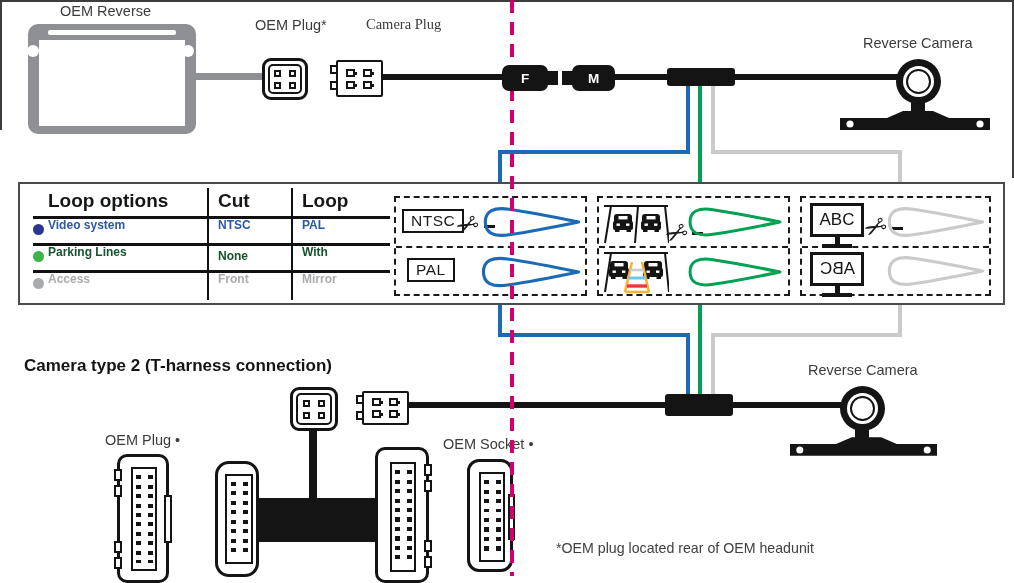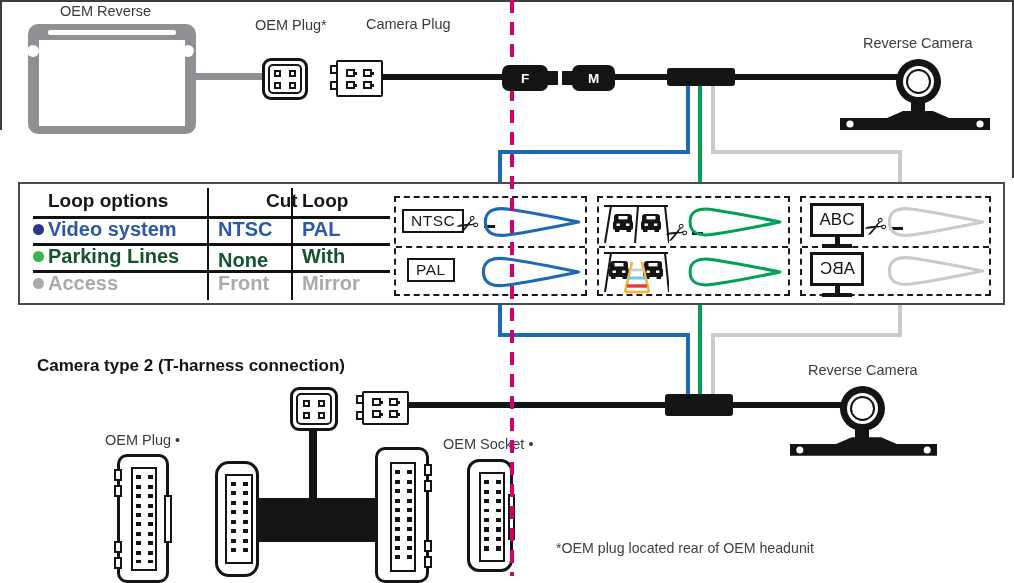--- a/index.html
+++ b/index.html
@@ -33,21 +33,21 @@
   .w-gray{background:#c9cacb;}
   .w-black{background:#141414;}
   .cable-gray{background:#8e9093;}
   
   .cam{width:45px;height:45px;border-radius:50%;background:#141414;}
   .cam-w{position:absolute;inset:7px;border-radius:50%;background:#fff;}
   .cam-r{position:absolute;inset:10px;border-radius:50%;border:2px solid #141414;background:#fff;box-sizing:border-box;}
   
   .bigbox{border:2px solid #4a4b4d;background:#fff;box-sizing:border-box;}
   .th{font-size:19px;font-weight:bold;color:#161616;white-space:nowrap;}
-  .tc{font-size:20px;font-weight:bold;white-space:nowrap;}
+  .tc{font-size:12px;font-weight:bold;white-space:nowrap;}
   .c-blue{color:#2b58a8;}
   .c-green{color:#14532d;}
   .c-gray{color:#a8aaad;}
   .bullet{width:11px;height:11px;border-radius:50%;}
   .b-blue{background:#2d3390;}
   .b-green{background:#3bb54a;}
   .b-gray{background:#a8aaad;}
   .hline{background:#111;height:2.5px;}
   .vline{background:#111;width:2px;}
   
@@ -116,21 +116,21 @@
   <div class="a lbl" style="left:255px;top:17px;">OEM Plug*</div>
   <div class="a plug4" style="left:262px;top:58px;width:46px;height:42px;">
     <div class="plug4-in">
       <span class="sq"></span>
         <span class="sq"></span>
       <span class="sq"></span>
         <span class="sq"></span>
     </div>
   </div>
 
-  <div class="a lbl" style="left:366px;top:16px;">Camera Plug</div>
+  <div class="a lbl" style="left:366px;top:16px;font-family:Liberation Serif, serif;">Camera Plug</div>
   <div class="a tab" style="left:330px;top:65px;width:9px;height:9px;"></div>
   <div class="a tab" style="left:330px;top:81px;width:9px;height:9px;"></div>
   <div class="a cplug" style="left:336px;top:60px;width:47px;height:37px;">
     <span class="pin"></span>
       <span class="pin"></span>
     <span class="pin"></span>
       <span class="pin"></span>
   </div>
 
   <div class="a w-black" style="left:381px;top:74px;width:123px;height:6px;"></div>
@@ -165,21 +165,21 @@
   <div class="a w-blue" style="left:498px;top:333px;width:192px;height:4px;"></div>
   <div class="a w-blue" style="left:686px;top:333px;width:4px;height:65px;"></div>
   <div class="a w-green" style="left:698px;top:296px;width:4px;height:102px;"></div>
   <div class="a w-gray" style="left:898px;top:296px;width:4px;height:41px;"></div>
   <div class="a w-gray" style="left:711px;top:333px;width:191px;height:4px;"></div>
   <div class="a w-gray" style="left:711px;top:333px;width:4px;height:65px;"></div>
 
   <div class="a bigbox" style="left:18px;top:182px;width:987px;height:123px;"></div>
 
   <div class="a th" style="left:48px;top:190px;">Loop options</div>
-  <div class="a th" style="left:218px;top:190px;margin-left:48px;">Cut</div>
+  <div class="a th" style="left:218px;top:190px;">Cut</div>
   <div class="a th" style="left:302px;top:190px;">Loop</div>
   <div class="a hline" style="left:33px;top:216px;width:357px;"></div>
 
   <div class="a bullet b-blue" style="left:33px;top:224px;"></div>
   <div class="a tc c-blue" style="left:48px;top:218px;">Video system</div>
   <div class="a tc c-blue" style="left:218px;top:218px;">NTSC</div>
   <div class="a tc c-blue" style="left:302px;top:218px;">PAL</div>
   <div class="a hline" style="left:33px;top:243px;width:357px;"></div>
 
   <div class="a bullet b-green" style="left:33px;top:251px;"></div>
@@ -268,21 +268,21 @@
       <div class="m-stand"></div>
       <div class="m-base"></div>
     </div>
     <svg class="a" style="left:80px;top:53px;" width="108" height="40" viewBox="0 0 118 42">
         <use href="#loop" stroke="#c9cacb"></use>
       </svg>
   </div>
 
   <div class="a cutline" style="left:510px;top:0;height:576px;"></div>
 
-  <div class="a t2title" style="left:37px;top:356px;text-align:right;">Camera type 2 (T-harness connection)</div>
+  <div class="a t2title" style="left:24px;top:356px;text-align:right;">Camera type 2 (T-harness connection)</div>
 
   <div class="a w-black" style="left:309px;top:428px;width:8px;height:74px;"></div>
   <div class="a plug4" style="left:290px;top:387px;width:48px;height:44px;">
     <div class="plug4-in">
       <span class="sq"></span>
         <span class="sq"></span>
       <span class="sq"></span>
         <span class="sq"></span>
     </div>
   </div>

